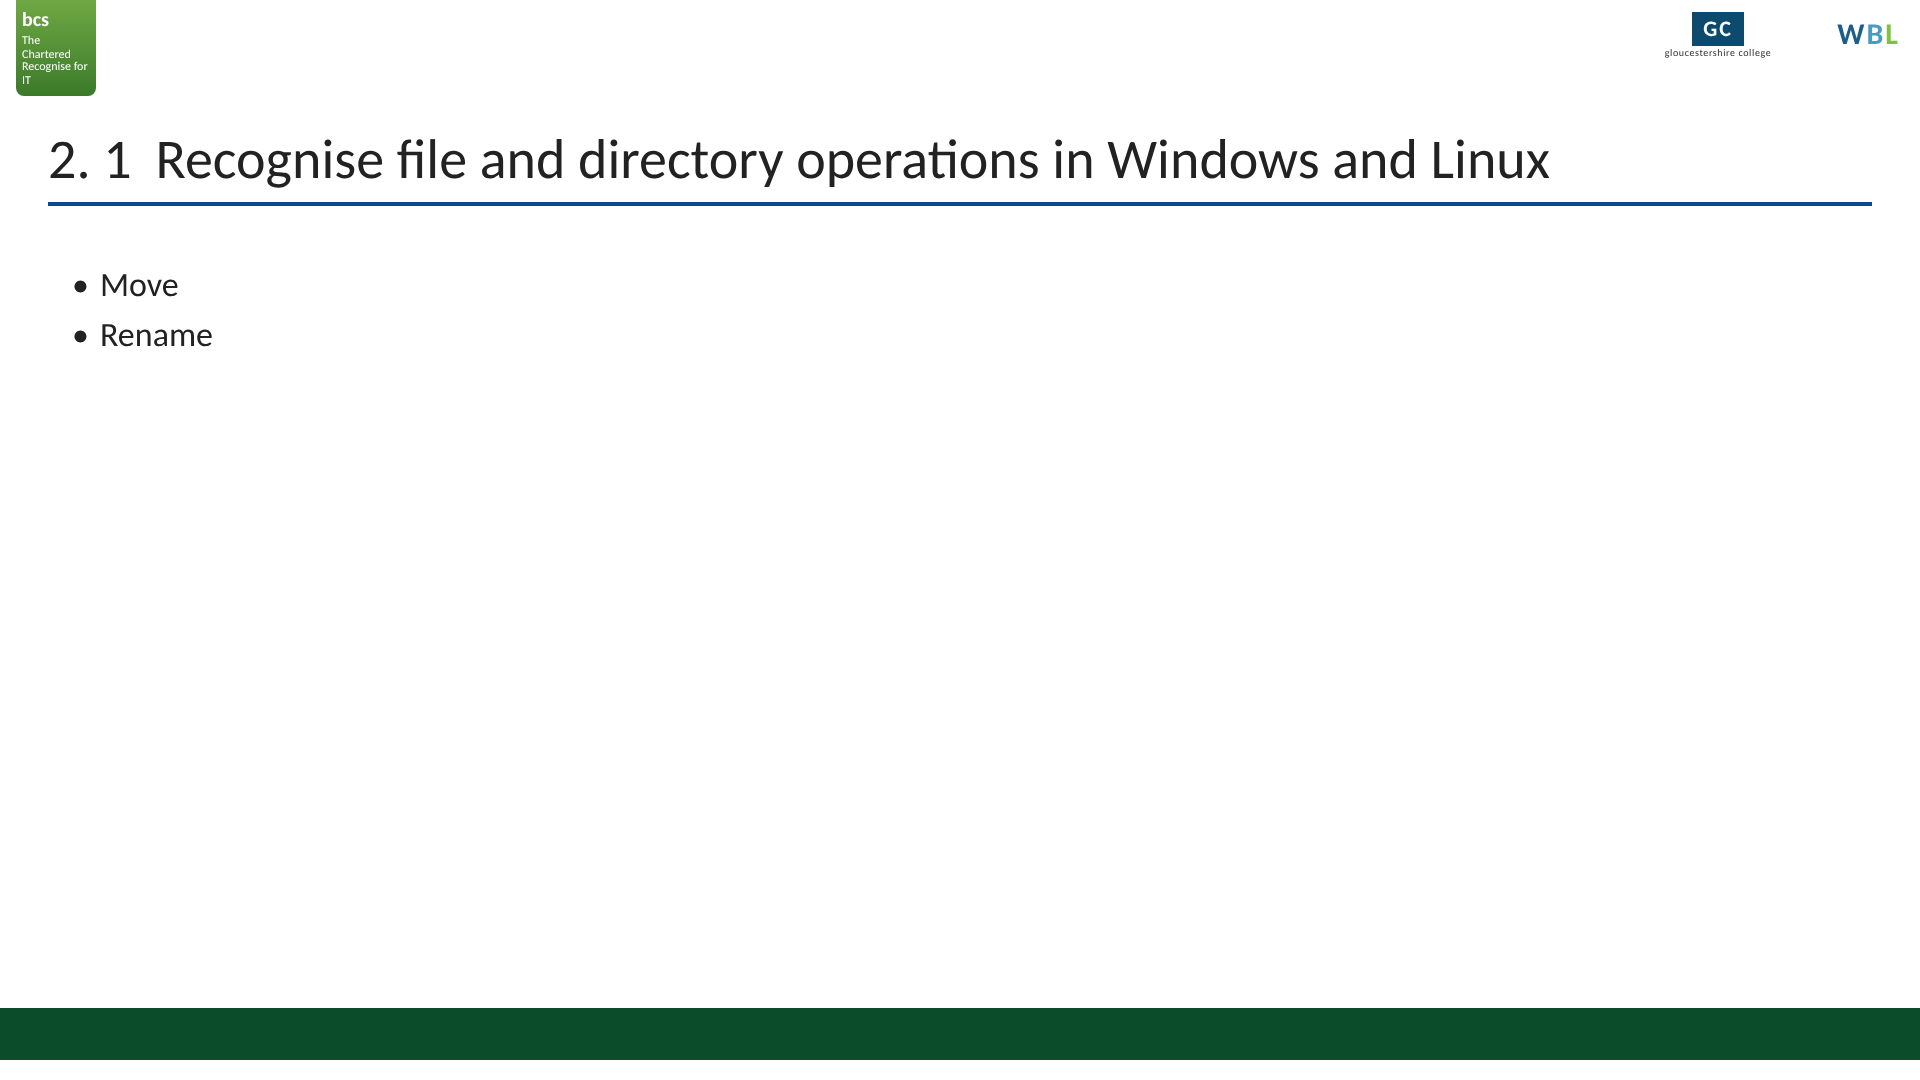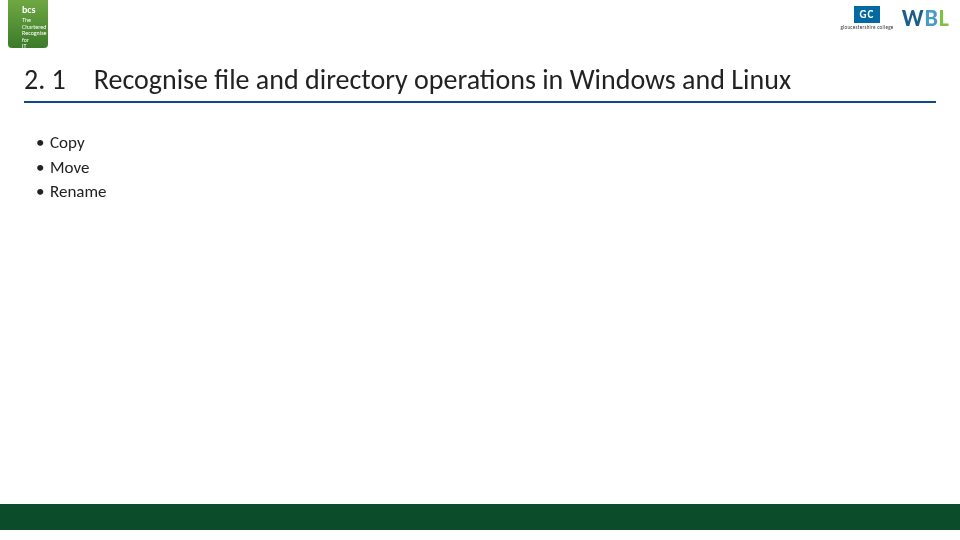--- a/index.html
+++ b/index.html
@@ -18,21 +18,21 @@
     .bcs-logo {
       position: absolute;
       left: 8px;
       top: 0;
       width: 40px;
       height: 48px;
       background: linear-gradient(to bottom, #6FA843 0%, #3B7A2A 100%);
       border-radius: 0 0 4px 4px;
       color: #fff;
       font-size: 6px;
-      padding: 4px 14px;
+      padding: 4px 3px;
       line-height: 1.1;
     }
     .bcs-logo .bcs-main {
       font-size: 10px;
       font-weight: bold;
       display: block;
       margin-bottom: 2px;
     }
     .right-logos {
       position: absolute;
@@ -41,54 +41,55 @@
       display: flex;
       align-items: center;
       gap: 8px;
     }
     .gc-logo {
       display: flex;
       flex-direction: column;
       align-items: center;
     }
     .gc-box {
-      background: #0369a1;
+      background: #0c4a6e;
       color: #fff;
       font-weight: bold;
       font-size: 11px;
       padding: 2px 6px;
       letter-spacing: 1px;
     }
     .gc-sub {
       font-size: 5px;
       color: #333;
       margin-top: 1px;
       letter-spacing: 0.3px;
     }
     .wbl-logo {
       font-weight: 900;
-      font-size: 24px;
+      font-size: 15px;
       letter-spacing: 1px;
       line-height: 1;
+      margin-left: 25px;
     }
     .wbl-w { color: #1B5E8C; }
     .wbl-b { color: #4A9BC4; }
     .wbl-l { color: #7FC241; }
     .heading-wrap {
       margin: 12px 24px 0 24px;
       border-bottom: 2px solid #0B4A8F;
       padding-bottom: 4px;
     }
     .heading {
       font-size: 28px;
       color: #222;
       font-weight: 400;
     }
     .heading .num {
-      margin-right: 28px;
+      margin-right: 12px;
     }
     .bullet-list {
       margin: 28px 0 0 36px;
       list-style: none;
     }
     .bullet-list li {
       font-size: 17px;
       color: #222;
       line-height: 1.45;
       position: relative;
@@ -128,18 +129,17 @@
   </div>
 </div>
 
 <div class="heading-wrap">
   <h1 class="heading">
     <span class="num">2. 1</span><span>Recognise file and directory operations in Windows and Linux</span>
   </h1>
 </div>
 
 <ul class="bullet-list">
-  <li>Copy</li>
   <li>Move</li>
   <li>Rename</li>
 </ul>
 
 <div class="footer-bar"></div>
 
 </body></html>

